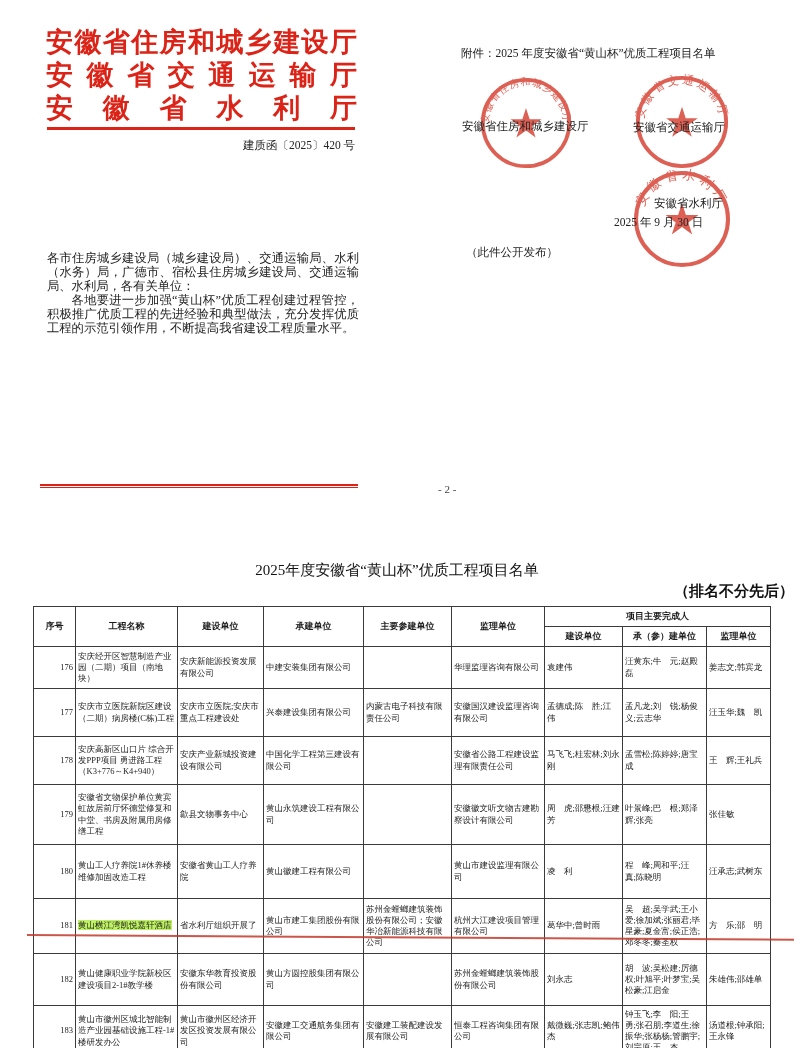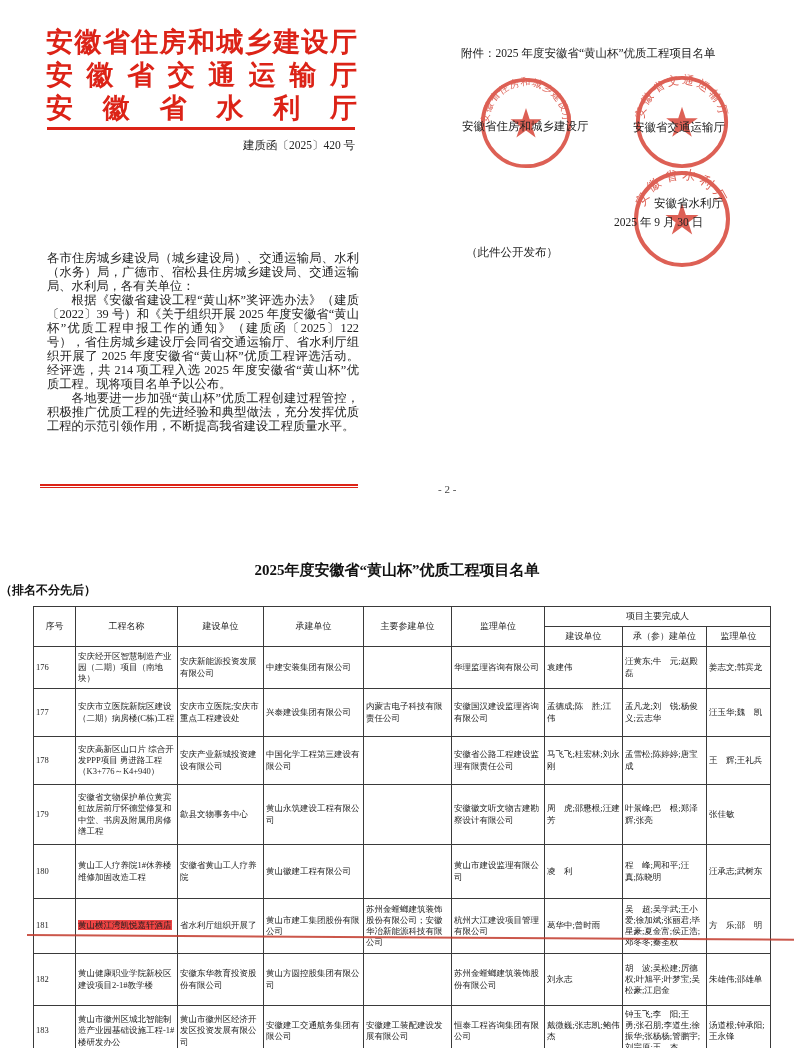--- a/index.html
+++ b/index.html
@@ -22,48 +22,47 @@
     border-top:2px solid #dc2317; border-bottom:1px solid #dc2317; }
   
   .attachment { left:461px; top:46px; width:330px; font-size:11.5px; color:#222; }
   .seal { opacity:.8; }
   .signer { font-size:11.5px; color:#222; white-space:nowrap; }
   .sig1 { left:462px; top:119px; } .sig2 { left:633px; top:120px; }
   .sig3 { left:654px; top:196px; } .sig-date { left:614px; top:215px; }
   .public-note { left:466px; top:232px; font-size:11.5px;margin-top:13px; }
   .page-number { left:438px; top:483px; font-size:11px; color:#444; }
   
-  .list-title { left:0; top:561px; width:794px; text-align:center; font-weight:bold; font-size:15px; color:#111; }
-  .list-subtitle { left:0; top:582px; width:794px; text-align:left; font-weight:bold; font-size:12px; color:#111; }
+  .list-title { left:0; top:561px; width:794px; text-align:center; font-weight:normal; font-size:15px; color:#111; }
+  .list-subtitle { left:0; top:582px; width:794px; text-align:right; font-weight:bold; font-size:15px; color:#111; }
   table.projects { position:absolute; left:33px; top:606px; width:737px;
     border-collapse:collapse; table-layout:fixed; }
   table.projects th, table.projects td { border:1px solid #3a3a3a; font-weight:normal;
     font-size:8.5px; line-height:1.3; padding:1px 2px; vertical-align:middle;
     overflow:hidden; word-break:break-all; }
-  table.projects th { font-weight:normal; font-size:9px; text-align:center; }
-  td.c-no { text-align:left; }
-  .hl { background:#ef4444; }
+  table.projects th { font-weight:bold; font-size:9px; text-align:center; }
+  td.c-no { text-align:right; }
+  .hl { background:#bef264; }
   .red-annotation { left:27px; top:934px; width:767px; height:2px; background:#c23a2c;
     transform:rotate(0.35deg); transform-origin:left center; opacity:.85; }
 </style>
 </head>
 <body>
 
 <div class="abs red-header">
   <span class="hline">安徽省住房和城乡建设厅</span>
   <span class="hline">安徽省交通运输厅</span>
   <span class="hline">安徽省水利厅</span>
 </div>
 <div class="abs red-rule"></div>
 <div class="abs doc-number">建质函〔2025〕420 号</div>
 <div class="abs notice-title">
 </div>
 <div class="abs body-text">
   <p>各市住房城乡建设局（城乡建设局）、交通运输局、水利（水务）局，广德市、宿松县住房城乡建设局、交通运输局、水利局，各有关单位：</p>
-  <p class="indent">根据《安徽省建设工程“黄山杯”奖评选办法》（建质〔2022〕39 号）和《关于组织开展 2025 年度安徽省“黄山杯”优质工程申报工作的通知》（建质函〔2025〕122 号），省住房城乡建设厅会同省交通运输厅、省水利厅组织开展了 2025 年度安徽省“黄山杯”优质工程评选活动。经评选，共 214 项工程入选 2025 年度安徽省“黄山杯”优质工程。现将项目名单予以公布。</p>
   <p class="indent">各地要进一步加强“黄山杯”优质工程创建过程管控，积极推广优质工程的先进经验和典型做法，充分发挥优质工程的示范引领作用，不断提高我省建设工程质量水平。</p>
 </div>
 <div class="abs red-double"></div>
 
 <div class="abs attachment">附件：2025 年度安徽省“黄山杯”优质工程项目名单</div>
 
 <svg class="abs seal" style="left:479px; top:76px;" width="94" height="94" viewBox="0 0 100 100">
   <circle cx="50" cy="50" r="46" fill="none" stroke="#d5392b" stroke-width="4"></circle>
   <polygon fill="#d5392b" points="50,34 53.9,46 66.5,46 56.3,53.4 60.2,65.4 50,58 39.8,65.4 43.7,53.4 33.5,46 46.1,46"></polygon>
   <path id="sealArc1" d="M 10.6,56.9 A 40,40 0 1 1 89.4,56.9" fill="none"></path>

